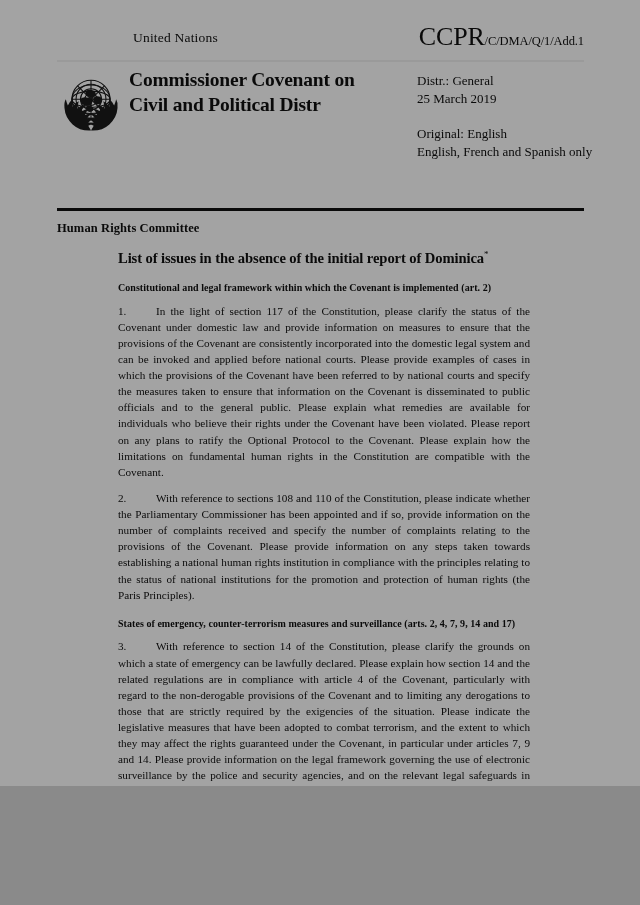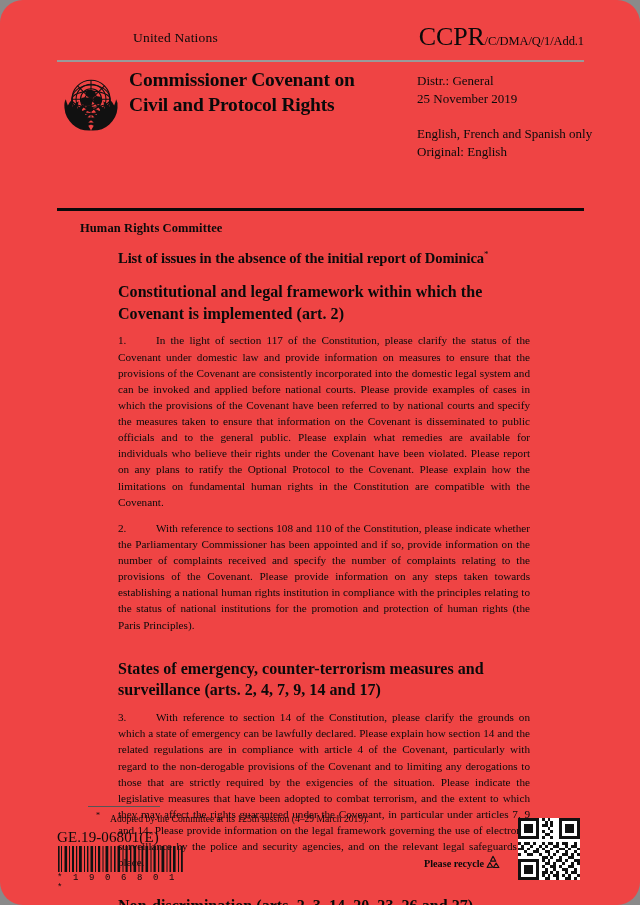--- a/index.html
+++ b/index.html
@@ -3,28 +3,27 @@
 <meta charset="utf-8">
 <style>
   html, body {
     margin: 0;
     padding: 0;
     background: #8a8a8a;
   }
   .page {
     position: relative;
     width: 640px;
-    height: 905px;
-    background: #ef4444;
+    height: 786px;
+    background: #a3a3a3;
     margin: 0 auto;
     overflow: hidden;
     font-family: "Liberation Serif", "DejaVu Serif", serif;
     color: #0a0a0a;
     box-sizing: border-box;
-    border-radius: 23px;
   }
 
   
   .masthead {
     position: absolute;
     left: 57px;
     top: 30px;
     width: 527px;
   }
   .mast-row-1 {
@@ -109,21 +108,20 @@
   }
 
   
   .committee {
     position: absolute;
     left: 57px;
     top: 221px;
     font-size: 12.5px;
     font-weight: bold;
     letter-spacing: 0.1px;
-    margin-left: 23px;
   }
 
   .content {
     position: absolute;
     left: 118px;
     top: 249px;
     width: 412px;
   }
   .main-title {
     font-size: 14.6px;
@@ -131,28 +129,28 @@
     line-height: 1.3;
     letter-spacing: -0.1px;
     margin: 0 0 13px 0;
   }
   .main-title .fn-star {
     font-size: 9px;
     vertical-align: super;
     font-weight: normal;
   }
   .sec-head {
-    font-size: 16px;
+    font-size: 10px;
     font-weight: bold;
     line-height: 1.36;
     margin: 0 0 8px 0;
     letter-spacing: 0.05px;
   }
   .sec-head.spaced {
-    margin-top: 25px;
+    margin-top: 14px;
   }
   .para {
     font-size: 11.2px;
     line-height: 1.44;
     text-align: justify;
     margin: 0 0 10px 0;
     text-indent: 0;
   }
   .para .pnum {
     display: inline-block;
@@ -275,29 +273,29 @@
 
         <g fill="#111">
           <path d="M50 92 q-16 1 -27 -9 q-11 -10 -12 -24 q-1 -8 2 -13 q1 5 3 9 q3 -6 7 -9 q-1 6 0 11 q4 -6 9 -8 q-2 6 -2 11 q5 -5 10 -6 q-3 5 -4 10 q6 -4 11 -4 q-4 4 -6 9 q6 -3 11 -2 q-5 3 -8 7 q6 -1 10 1 q-5 2 -8 5 q5 0 8 2 q-4 1 -8 3 z"></path>
           <path d="M50 92 q16 1 27 -9 q11 -10 12 -24 q1 -8 -2 -13 q-1 5 -3 9 q-3 -6 -7 -9 q1 6 0 11 q-4 -6 -9 -8 q2 6 2 11 q-5 -5 -10 -6 q3 5 4 10 q-6 -4 -11 -4 q4 4 6 9 q-6 -3 -11 -2 q5 3 8 7 q-6 -1 -10 1 q5 2 8 5 q-5 0 -8 2 q4 1 8 3 z"></path>
         </g>
       </svg>
     </span>
 
     <div class="doc-title">
       <div>Commissioner Covenant on</div>
-      <div>Civil and Protocol Rights</div>
+      <div>Civil and Political Distr</div>
     </div>
 
     <div class="distr-block">
       <div>Distr.: General</div>
-      <div>25 November 2019</div>
+      <div>25 March 2019</div>
       <div class="distr-gap"></div>
+      <div>Original: English</div>
       <div>English, French and Spanish only</div>
-      <div>Original: English</div>
     </div>
   </div>
 
   <div class="rule-heavy"></div>
 
   <div class="committee">Human Rights Committee</div>
 
   <div class="content">
     <h1 class="main-title"><span>List of issues in the absence of the initial report of Dominica</span><span class="fn-star">*</span></h1>
 

